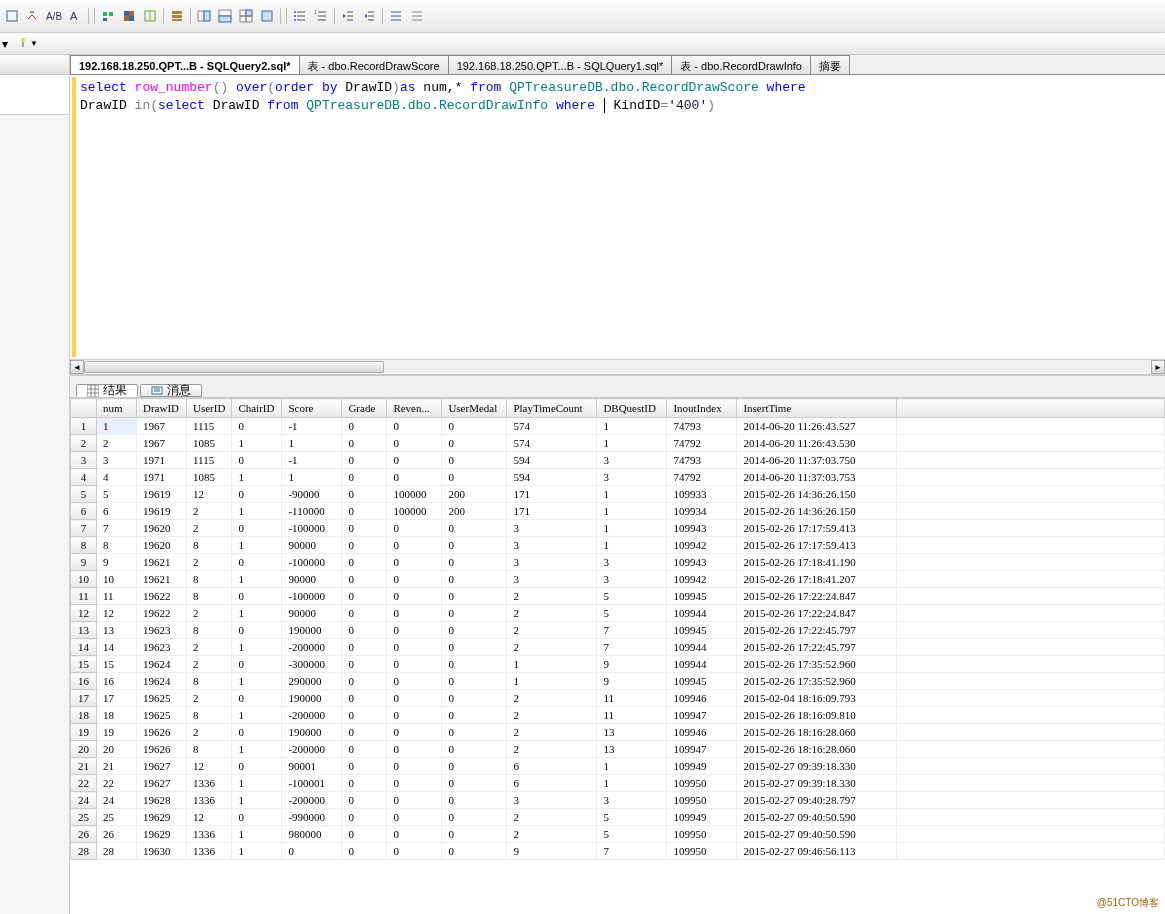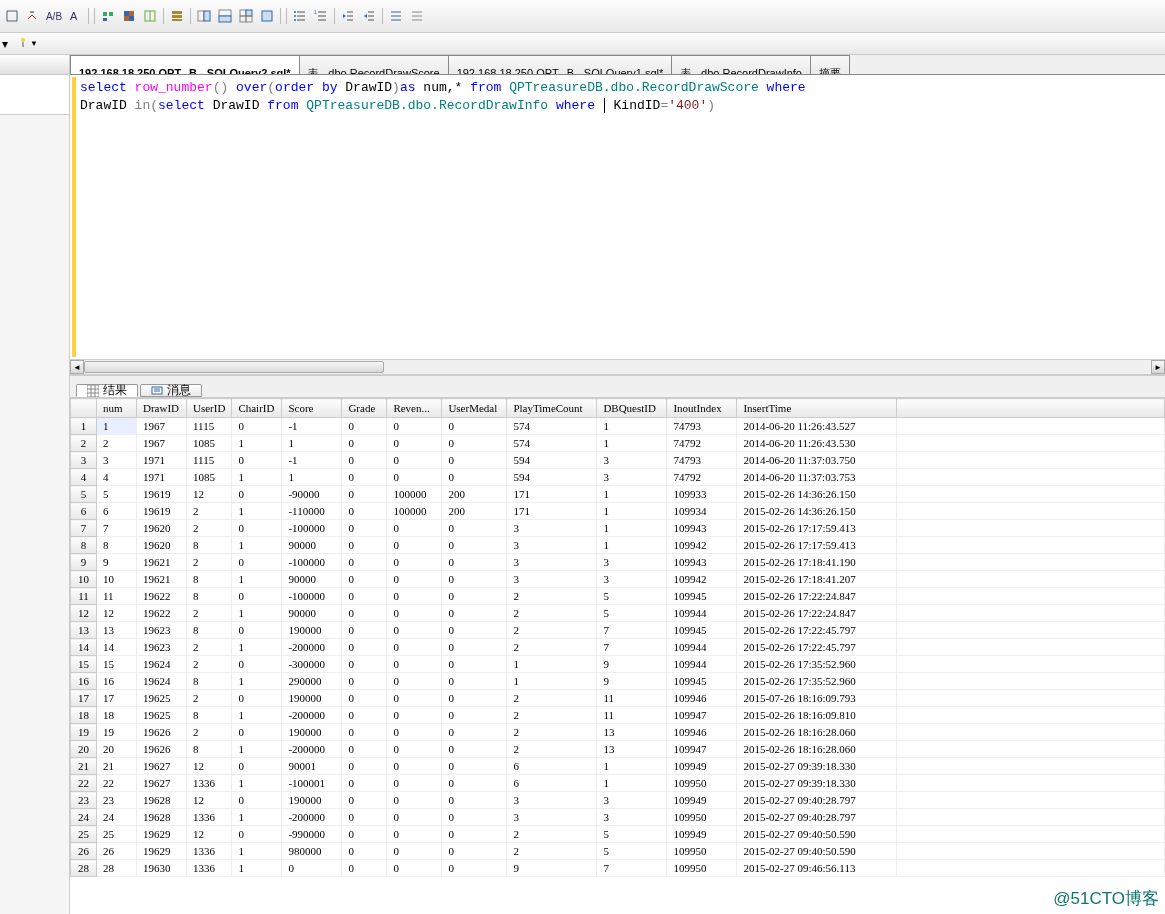--- a/index.html
+++ b/index.html
@@ -72,21 +72,21 @@
       overflow: hidden;
     }
     .tabs {
       display: flex;
       height: 20px;
       background: #f0f0f0;
       border-bottom: 1px solid #888;
       overflow: hidden;
     }
     .tab {
-      padding: 17px 8px;
+      padding: 10px 8px;
       border: 1px solid #888;
       border-bottom: none;
       background: linear-gradient(#f8f8f8, #e0e0e0);
       margin-right: -1px;
       cursor: pointer;
       white-space: nowrap;
       font-size: 11px;
       display: flex;
       align-items: center;
     }
@@ -105,21 +105,21 @@
       font-size: 13px;
       border-left: 4px solid #ffd040;
       margin: 2px;
       overflow: auto;
       white-space: pre;
       line-height: 1.4;
     }
     .kw-blue { color: #0000ff; }
     .kw-magenta { color: #ff00ff; }
     .kw-gray { color: #808080; }
-    .kw-red { color: #7f1d1d; }
+    .kw-red { color: #0f172a; }
     .kw-teal { color: #008080; }
     .result-tabs {
       display: flex;
       height: 22px;
       background: #f0f0f0;
       border-top: 1px solid #ccc;
       padding-top: 8px;
       padding-left: 6px;
     }
     .rtab {
@@ -208,22 +208,22 @@
       border: 1px solid #aaa;
       display: flex;
       align-items: center;
       justify-content: center;
       font-size: 8px;
     }
     .watermark {
       position: absolute;
       bottom: 4px;
       right: 6px;
-      color: #0f766e;
-      font-size: 17px;
+      color: #a16207;
+      font-size: 10px;
       pointer-events: none;
     }
     .col-num { width: 40px; }
     .col-drawid { width: 50px; }
     .col-userid { width: 45px; }
     .col-chairid { width: 50px; }
     .col-score { width: 60px; }
     .col-grade { width: 45px; }
     .col-reven { width: 55px; }
     .col-usermedal { width: 65px; margin-top: 36px; }
@@ -710,21 +710,21 @@
               <td>19625</td>
               <td>2</td>
               <td>0</td>
               <td>190000</td>
               <td>0</td>
               <td>0</td>
               <td>0</td>
               <td>2</td>
               <td>11</td>
               <td>109946</td>
-              <td>2015-07-26 18:16:09.793</td>
+              <td>2015-02-04 18:16:09.793</td>
               <td></td>
             </tr>
             <tr>
               <td class="row-header">18</td>
               <td>18</td>
               <td>19625</td>
               <td>8</td>
               <td>1</td>
               <td>-200000</td>
               <td>0</td>
@@ -794,36 +794,20 @@
               <td>0</td>
               <td>0</td>
               <td>0</td>
               <td>6</td>
               <td>1</td>
               <td>109950</td>
               <td>2015-02-27 09:39:18.330</td>
               <td></td>
             </tr>
             <tr>
-              <td class="row-header">23</td>
-              <td>23</td>
-              <td>19628</td>
-              <td>12</td>
-              <td>0</td>
-              <td>190000</td>
-              <td>0</td>
-              <td>0</td>
-              <td>0</td>
-              <td>3</td>
-              <td>3</td>
-              <td>109949</td>
-              <td>2015-02-27 09:40:28.797</td>
-              <td></td>
-            </tr>
-            <tr>
               <td class="row-header">24</td>
               <td>24</td>
               <td>19628</td>
               <td>1336</td>
               <td>1</td>
               <td>-200000</td>
               <td>0</td>
               <td>0</td>
               <td>0</td>
               <td>3</td>

